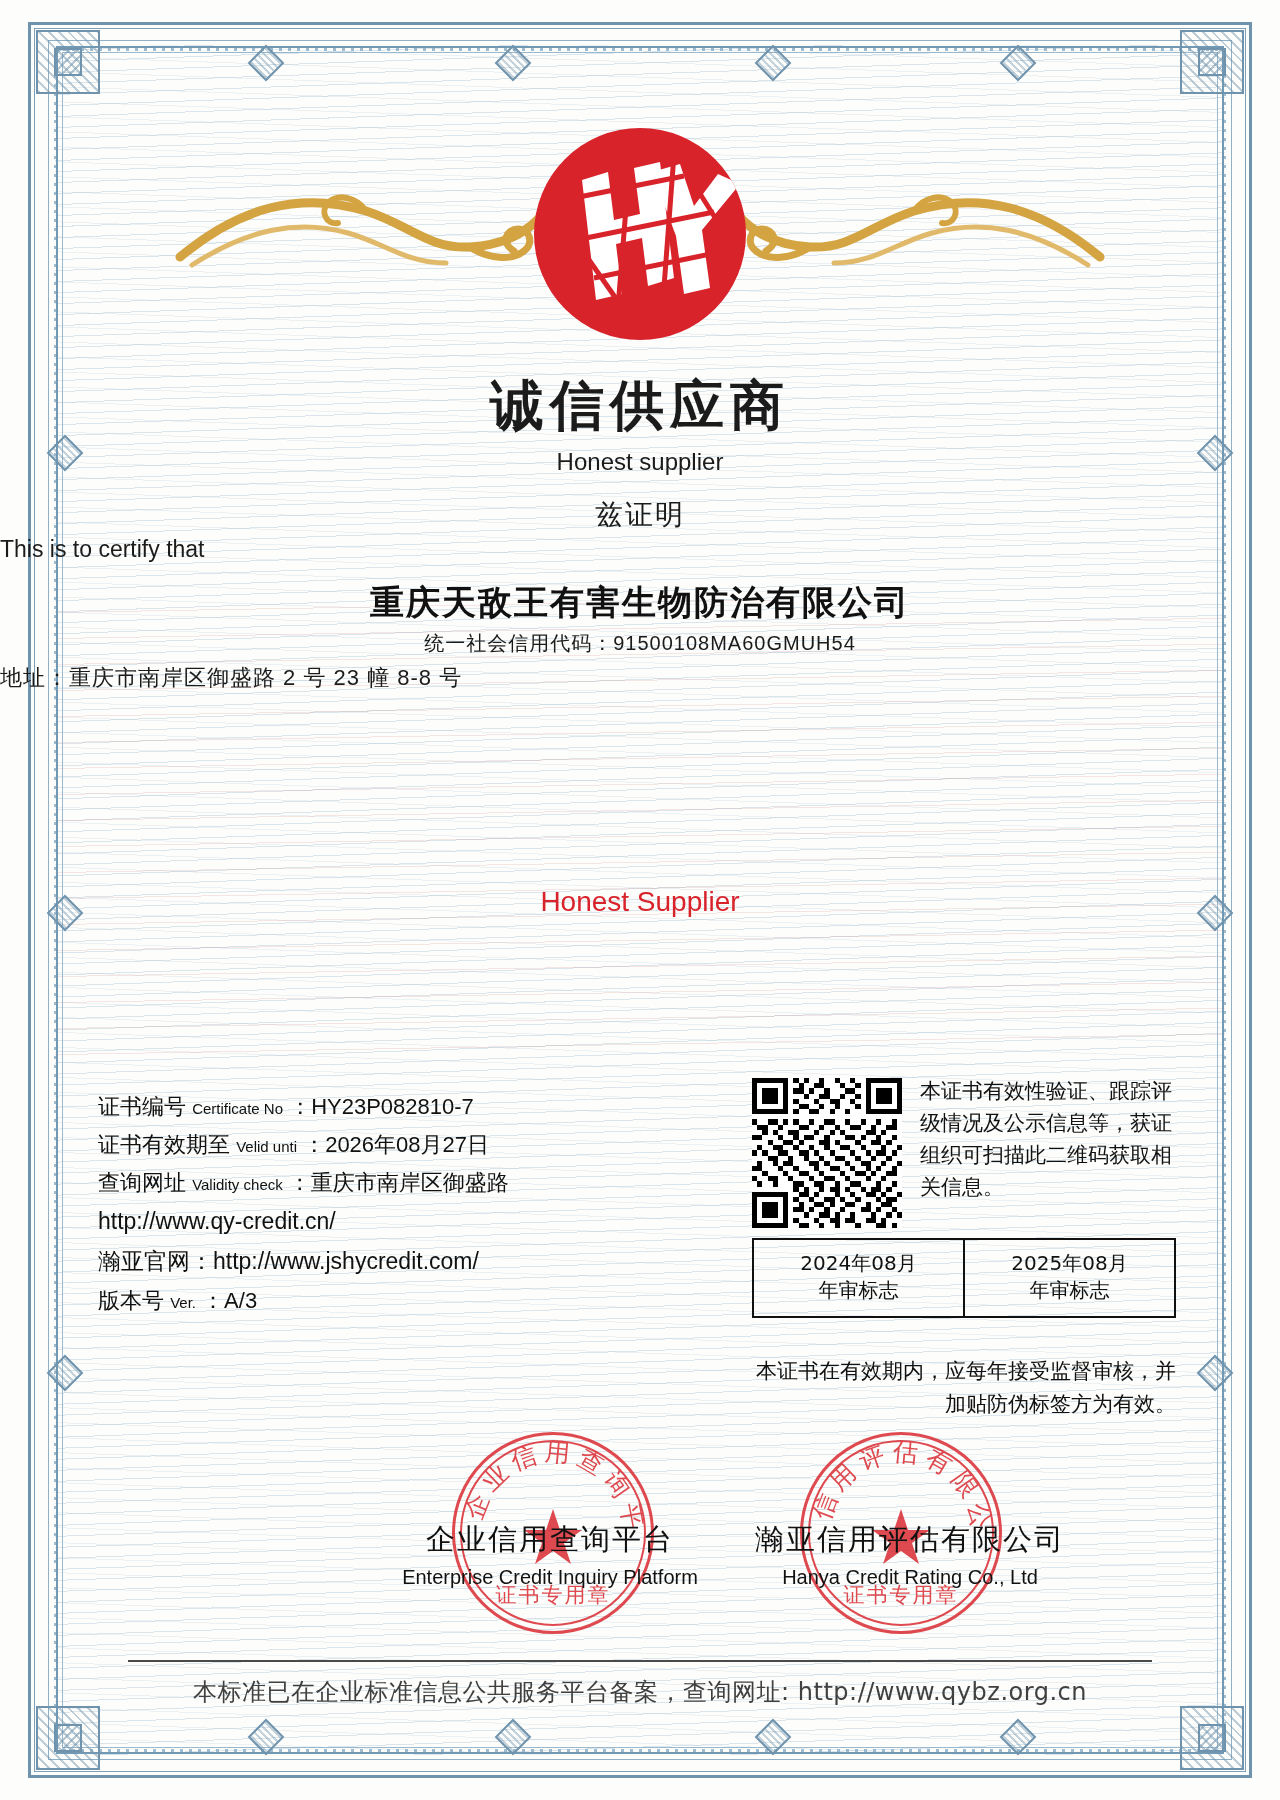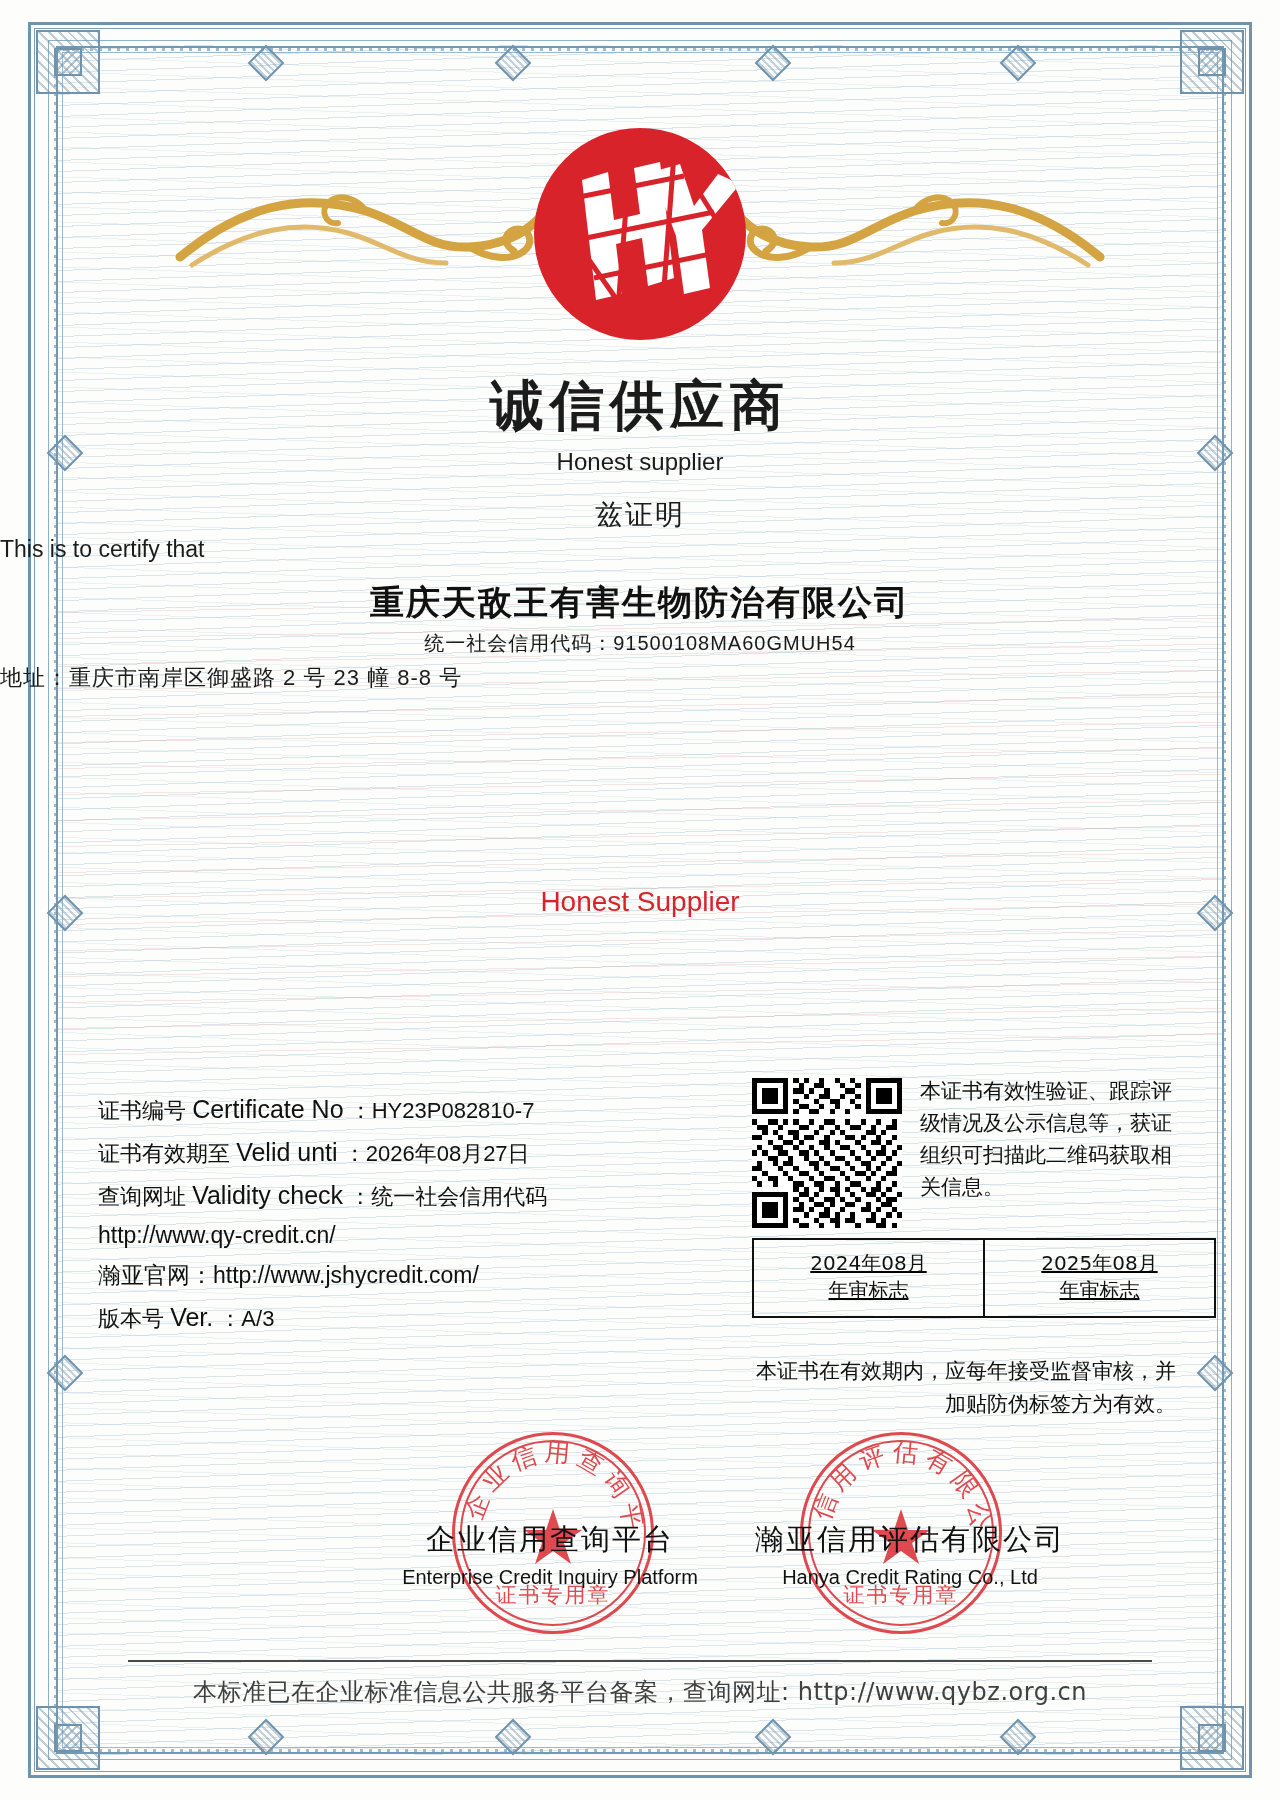--- a/index.html
+++ b/index.html
@@ -270,21 +270,21 @@
     width: 560px;
     color: #111;
     line-height: 1.55;
   }
   .detail-row {
     font-size: 22px;
     white-space: nowrap;
     margin-bottom: 4px;
   }
   .detail-row .lbl-cn { font-family: "DejaVu Sans", sans-serif; }
-  .detail-row .lbl-en { font-size: 25px; }
+  .detail-row .lbl-en { font-size: 15px; }
   .detail-url {
     font-size: 23px;
     margin-bottom: 4px;
   }
 
   
   .qr {
     position: absolute;
     left: 752px;
     top: 1078px;
@@ -298,24 +298,23 @@
     width: 256px;
     font-size: 21px;
     line-height: 1.52;
     color: #111;
     font-family: "DejaVu Sans", sans-serif;
   }
   .seal-boxes {
     position: absolute;
     left: 752px;
     top: 1238px;
-    width: 464px;
+    width: 424px;
     display: flex;
     gap: 0px;
-    text-decoration: underline;
   }
   .seal-box {
     flex: 1;
     border: 2px solid #111;
     text-align: center;
     padding: 10px 0 12px;
     font-size: 20px;
     line-height: 1.35;
     color: #111;
     font-family: "DejaVu Sans", sans-serif;
@@ -480,21 +479,21 @@
       <span>：HY23P082810-7</span>
     </div>
     <div class="detail-row">
       <span class="lbl-cn">证书有效期至</span>
       <span class="lbl-en">Velid unti</span>
       <span>：2026年08月27日</span>
     </div>
     <div class="detail-row">
       <span class="lbl-cn">查询网址</span>
       <span class="lbl-en">Validity check</span>
-      <span>：统一社会信用代码</span>
+      <span>：重庆市南岸区御盛路</span>
     </div>
     <div class="detail-url">http://www.qy-credit.cn/</div>
     <div class="detail-url">瀚亚官网：http://www.jshycredit.com/</div>
     <div class="detail-row">
       <span class="lbl-cn">版本号</span>
       <span class="lbl-en">Ver.</span>
       <span>：A/3</span>
     </div>
   </div>
 

